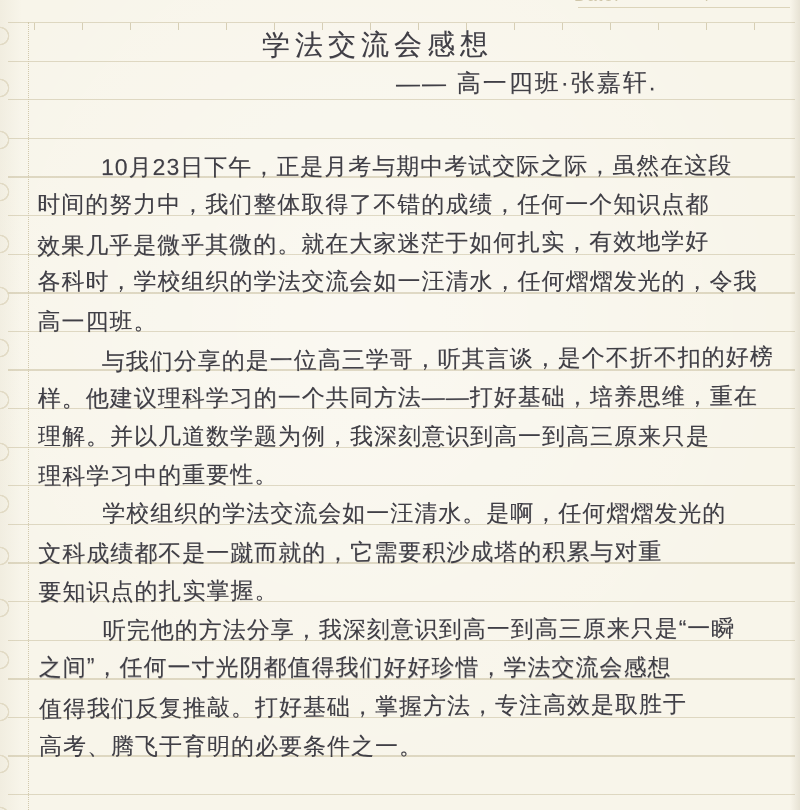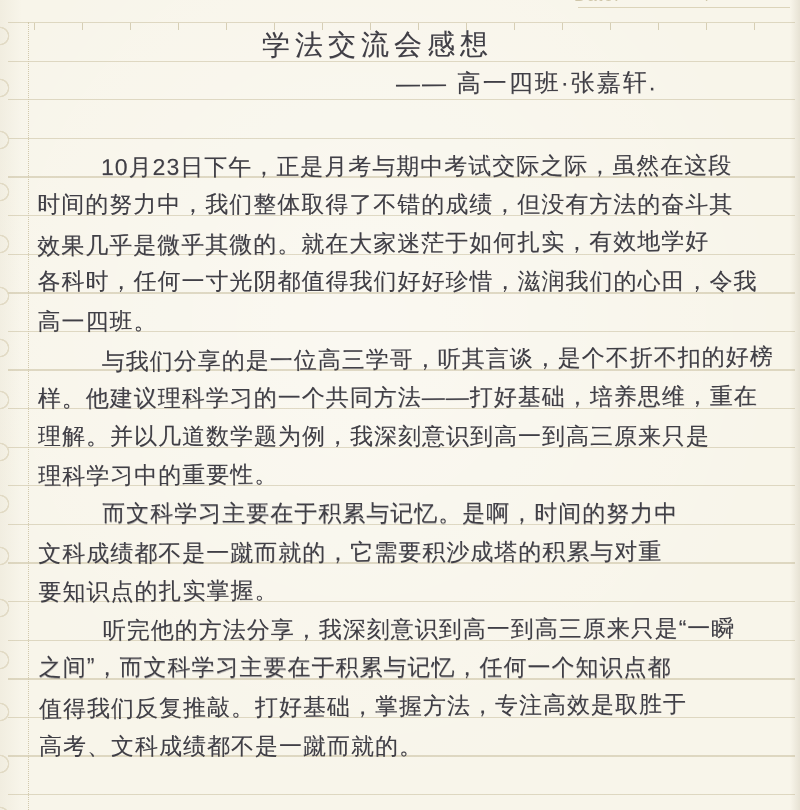--- a/index.html
+++ b/index.html
@@ -121,59 +121,59 @@
   <div class="date-underline"></div>
 
   <div class="title ink">学法交流会感想</div>
   <div class="byline ink">—— 高一四班·张嘉轩.</div>
 
   <div class="body-block ink">
     <div class="hline indent">
         <span>10月23日下午，正是月考与期中考试交际之际，虽然在这段</span>
       </div>
     <div class="hline">
-        <span>时间的努力中，我们整体取得了不错的成绩，但没有方法的奋斗其</span>
+        <span>时间的努力中，我们整体取得了不错的成绩，任何一个知识点都</span>
       </div>
     <div class="hline">
         <span>效果几乎是微乎其微的。就在大家迷茫于如何扎实，有效地学好</span>
       </div>
     <div class="hline">
-        <span>各科时，任何一寸光阴都值得我们好好珍惜，滋润我们的心田，令我</span>
+        <span>各科时，学校组织的学法交流会如一汪清水，任何熠熠发光的，令我</span>
       </div>
     <div class="hline">
         <span>高一四班。</span>
       </div>
     <div class="hline indent">
         <span>与我们分享的是一位高三学哥，听其言谈，是个不折不扣的好榜</span>
       </div>
     <div class="hline">
         <span>样。他建议理科学习的一个共同方法——打好基础，培养思维，重在</span>
       </div>
     <div class="hline">
         <span>理解。并以几道数学题为例，我深刻意识到高一到高三原来只是</span>
       </div>
     <div class="hline">
         <span>理科学习中的重要性。</span>
       </div>
     <div class="hline indent">
-        <span>而文科学习主要在于积累与记忆。是啊，时间的努力中</span>
+        <span>学校组织的学法交流会如一汪清水。是啊，任何熠熠发光的</span>
       </div>
     <div class="hline">
         <span>文科成绩都不是一蹴而就的，它需要积沙成塔的积累与对重</span>
       </div>
     <div class="hline">
         <span>要知识点的扎实掌握。</span>
       </div>
     <div class="hline indent">
         <span>听完他的方法分享，我深刻意识到高一到高三原来只是“一瞬</span>
       </div>
     <div class="hline">
-        <span>之间”，而文科学习主要在于积累与记忆，任何一个知识点都</span>
+        <span>之间”，任何一寸光阴都值得我们好好珍惜，学法交流会感想</span>
       </div>
     <div class="hline">
         <span>值得我们反复推敲。打好基础，掌握方法，专注高效是取胜于</span>
       </div>
     <div class="hline">
-        <span>高考、文科成绩都不是一蹴而就的。</span>
+        <span>高考、腾飞于育明的必要条件之一。</span>
       </div>
   </div>
 
 </div>
 
 </body></html>

